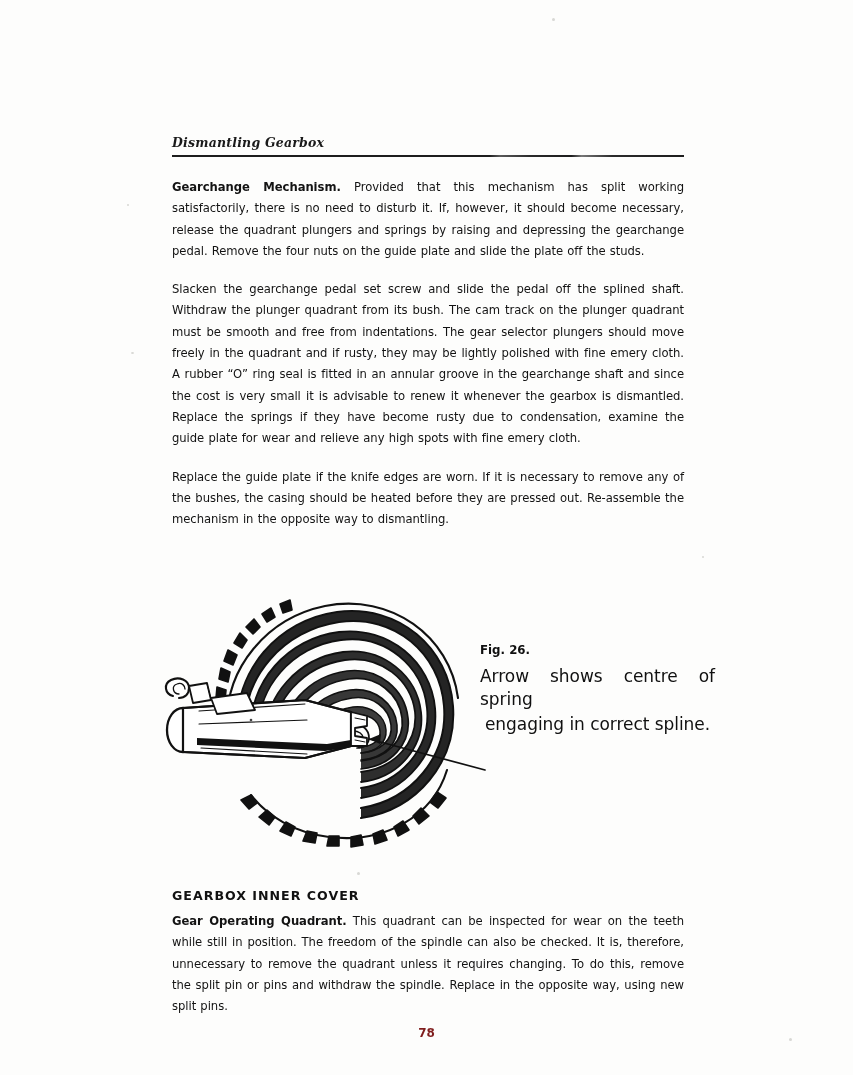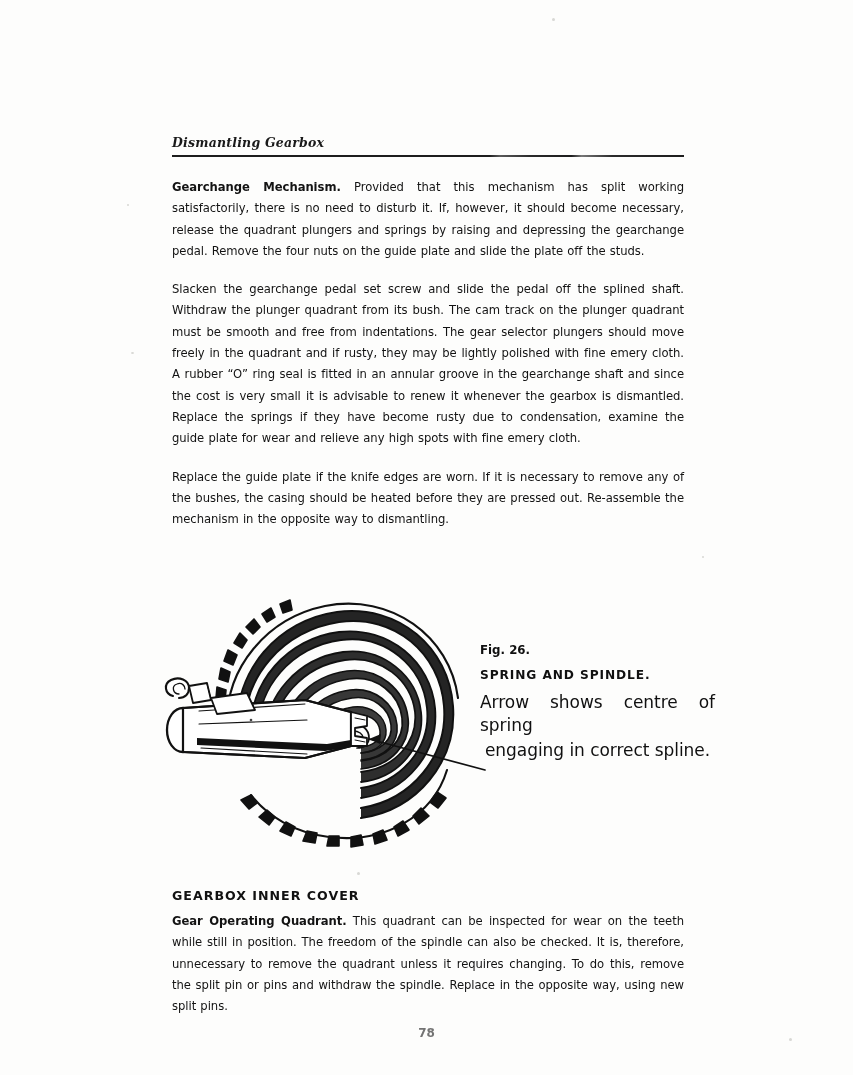--- a/index.html
+++ b/index.html
@@ -138,21 +138,21 @@
   
   .folio {
     position: absolute;
     left: 0;
     right: 0;
     top: 1026px;
     text-align: center;
     font-family: "DejaVu Sans", sans-serif;
     font-size: 12px;
     font-weight: 700;
-    color: #737373;
+    color: #7f1d1d;
   }
 </style>
 </head>
 <body>
 
 <div class="page-scan">
   <div class="scan-speck" style="left:552px;top:18px;width:3px;height:3px;"></div>
   <div class="scan-speck" style="left:127px;top:204px;width:2px;height:2px;"></div>
   <div class="scan-speck" style="left:131px;top:352px;width:3px;height:2px;"></div>
   <div class="scan-speck" style="left:357px;top:872px;width:3px;height:3px;"></div>
@@ -310,21 +310,20 @@
 
       <g>
         <path d="M330,222 L214,191" stroke-width="1.7"></path>
         <polygon points="214,191 226,186 225,196" fill="#111" stroke="none"></polygon>
       </g>
     </g>
   </svg>
 
   <div class="figure-caption">
     <p class="cap-fig">Fig. 26.</p>
-    <p class="cap-title">SPRING AND SPINDLE.</p>
     <p class="cap-note">Arrow shows centre of spring</p>
     <p class="cap-note cap-note-2">engaging in correct spline.</p>
   </div>
 </div>
 
 <div class="lower">
   <div class="section-head">GEARBOX INNER COVER</div>
   <p class="body-par">
     <span class="lead-bold">Gear Operating Quadrant.</span><span>  This quadrant can be inspected for wear on the teeth while still in position.  The freedom of the spindle can also be checked.  It is, therefore, unnecessary to remove the quadrant unless it requires changing.   To do this, remove the split pin or pins and withdraw the spindle.   Replace in the opposite way, using new split pins.</span>
   </p>

